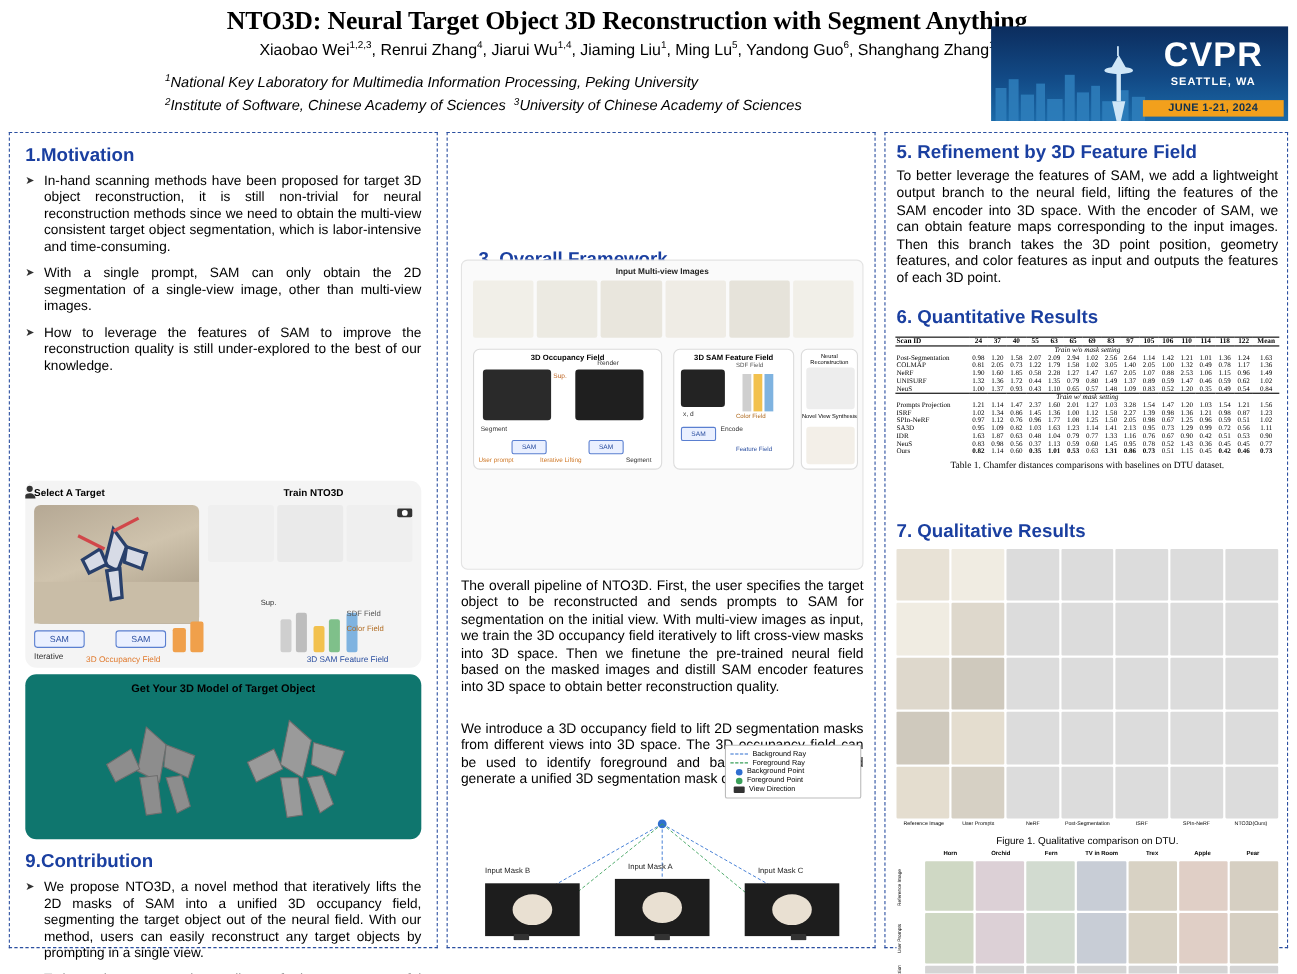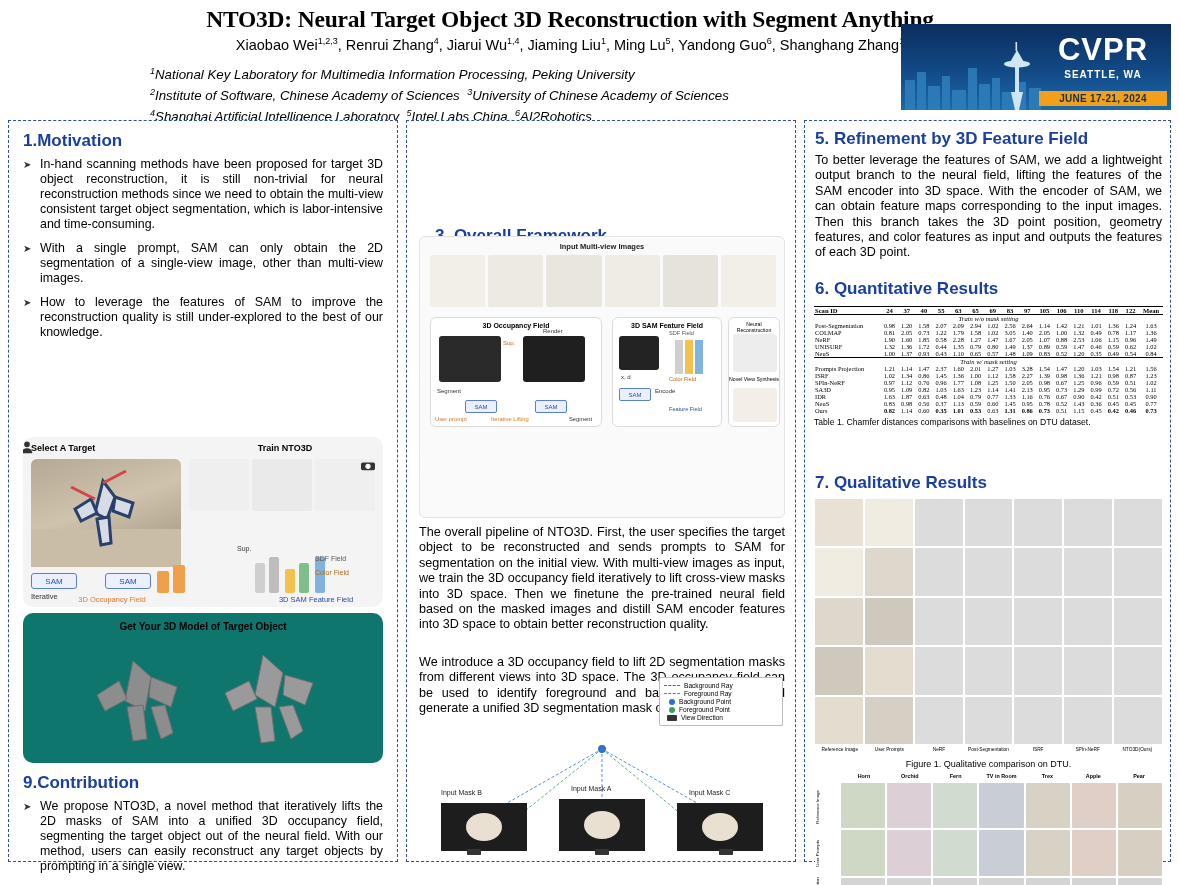--- a/index.html
+++ b/index.html
@@ -131,42 +131,41 @@
   #tbl-wrap { position:absolute; left:9px; top:185px; width:349px; }
   table.res { border-collapse:collapse; width:349px; font-size:6.4px;
     font-family:"Liberation Serif", serif; }
   table.res th, table.res td { padding:0 1px; text-align:center; white-space:nowrap; }
   table.res th.scan { text-align:left; font-weight:bold; }
   table.res td.name { text-align:left; }
   table.res tr.toprule td, table.res tr.toprule th { border-top:1px solid #000; }
   .hdr-row th { border-bottom:1px solid #000; font-weight:bold; font-size:6.6px; }
   .grp-row td { font-style:italic; text-align:center; font-size:6.6px; }
   .bold { font-weight:bold; }
-  .tcap { font-size:8.6px; text-align:left; margin-top:3px; }
+  .tcap { font-size:8.6px; text-align:center; margin-top:3px;font-family:Liberation Serif, serif; }
 
   #fig1 { position:absolute; left:10px; top:378px; width:347px; height:306px; background:#fff; }
   #fig2 { position:absolute; left:10px; top:700px; width:347px; height:160px; background:#fff; }
   .figcap { font-size:9px; text-align:center; }
 </style>
 </head>
 <body>
 
 <div class="header">
 
 
   <div class="title">NTO3D: Neural Target Object 3D Reconstruction with Segment Anything</div>
 
   <div class="authors">
     Xiaobao Wei<sup>1,2,3</sup>, Renrui Zhang<sup>4</sup>, Jiarui Wu<sup>1,4</sup>, Jiaming Liu<sup>1</sup>, Ming Lu<sup>5</sup>, Yandong Guo<sup>6</sup>, Shanghang Zhang<sup>1</sup>
   </div>
 
   <div class="affil">
     <div><sup>1</sup>National Key Laboratory for Multimedia Information Processing, Peking University</div>
     <div><sup>2</sup>Institute of Software, Chinese Academy of Sciences&nbsp; <sup>3</sup>University of Chinese Academy of Sciences</div>
-    <div><sup>4</sup>Shanghai Artificial Intelligence Laboratory&nbsp; <sup>5</sup>Intel Labs China&nbsp; <sup>6</sup>AI2Robotics</div>
   </div>
 
   <div class="cvpr">
     <svg class="skyline" viewBox="0 0 150 70">
       <g fill="#2f7fbd" opacity="0.85">
         <rect x="4" y="40" width="10" height="30"></rect>
         <rect x="16" y="32" width="9" height="38"></rect>
         <rect x="27" y="46" width="12" height="24"></rect>
         <rect x="41" y="36" width="8" height="34"></rect>
         <rect x="51" y="50" width="14" height="20"></rect>
@@ -180,21 +179,21 @@
       <g fill="#cfe6f7">
         <polygon points="116,10 124,24 108,24"></polygon>
         <rect x="114.5" y="2" width="1.6" height="9"></rect>
         <ellipse cx="116" cy="24" rx="13" ry="3.4"></ellipse>
         <rect x="114" y="26" width="4" height="26"></rect>
         <polygon points="110,52 122,52 118,70 114,70"></polygon>
       </g>
     </svg>
     <div class="cvprtext">CVPR</div>
     <div class="where">SEATTLE, WA</div>
-    <div class="dates">JUNE 17-21, 2024</div>
+    <div class="dates">JUNE 1-21, 2024</div>
   </div>
 </div>
 
 <div class="col" id="col1">
 
   <div style="position:absolute;left:14px;top:10px;" class="sec-h">1.Motivation</div>
 
   <ul class="bul" style="position:absolute;left:14px;top:36px;width:360px;">
     <li>In-hand scanning methods have been proposed for target 3D object reconstruction, it is still non-trivial for neural reconstruction methods since we need to obtain the multi-view consistent target object segmentation, which is labor-intensive and time-consuming.</li>
     <li>With a single prompt, SAM can only obtain the 2D segmentation of a single-view image, other than multi-view images.</li>

